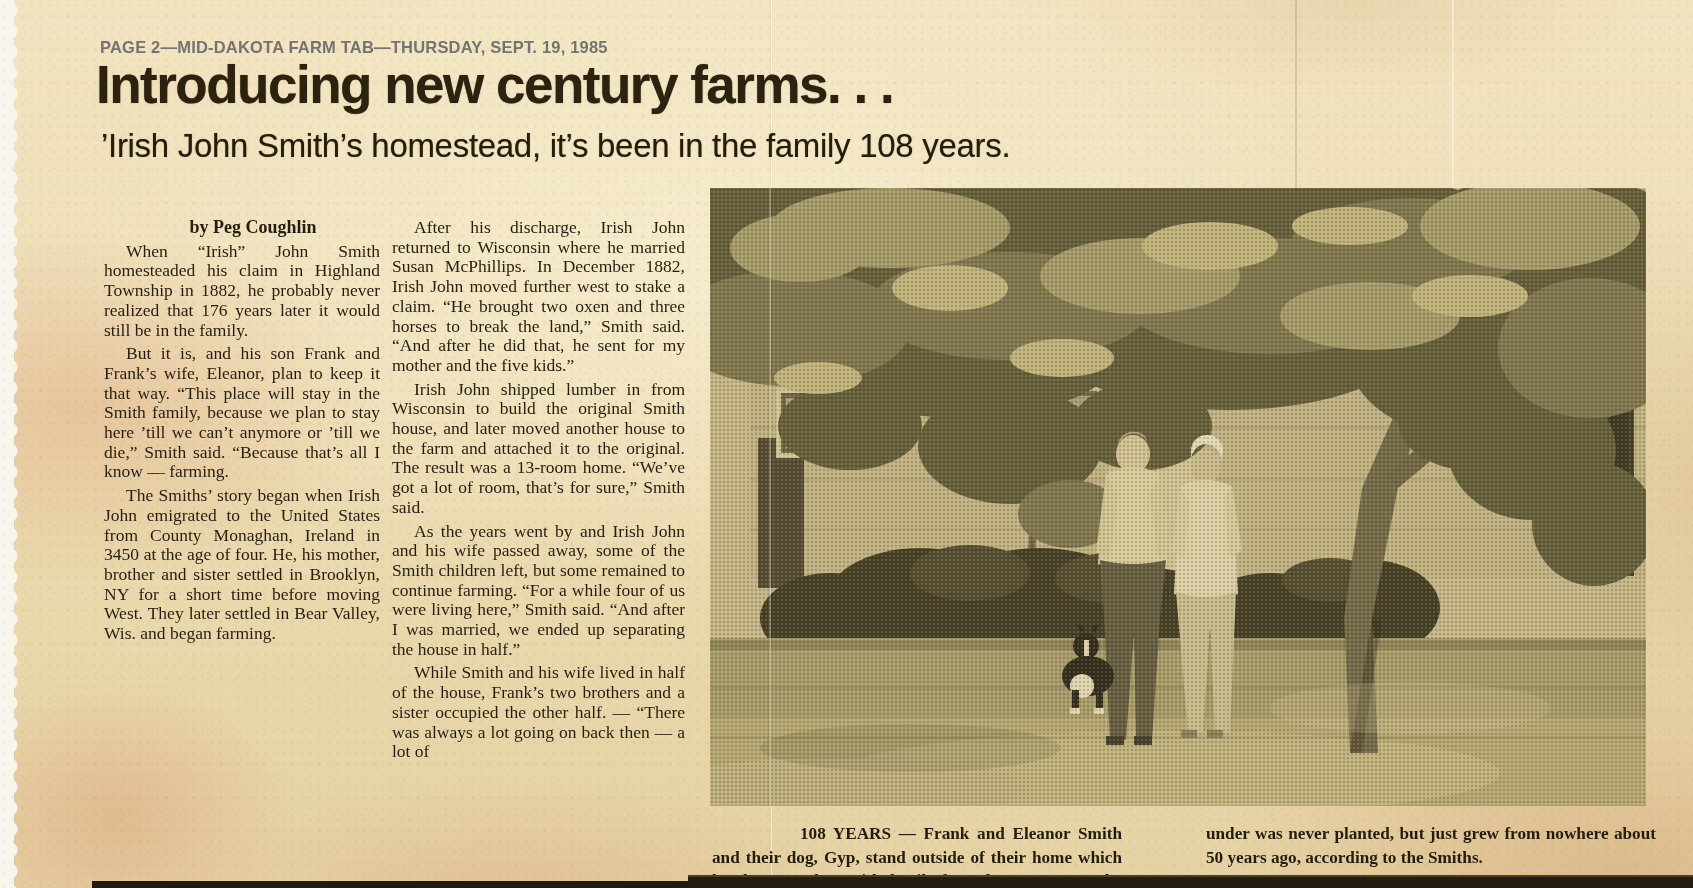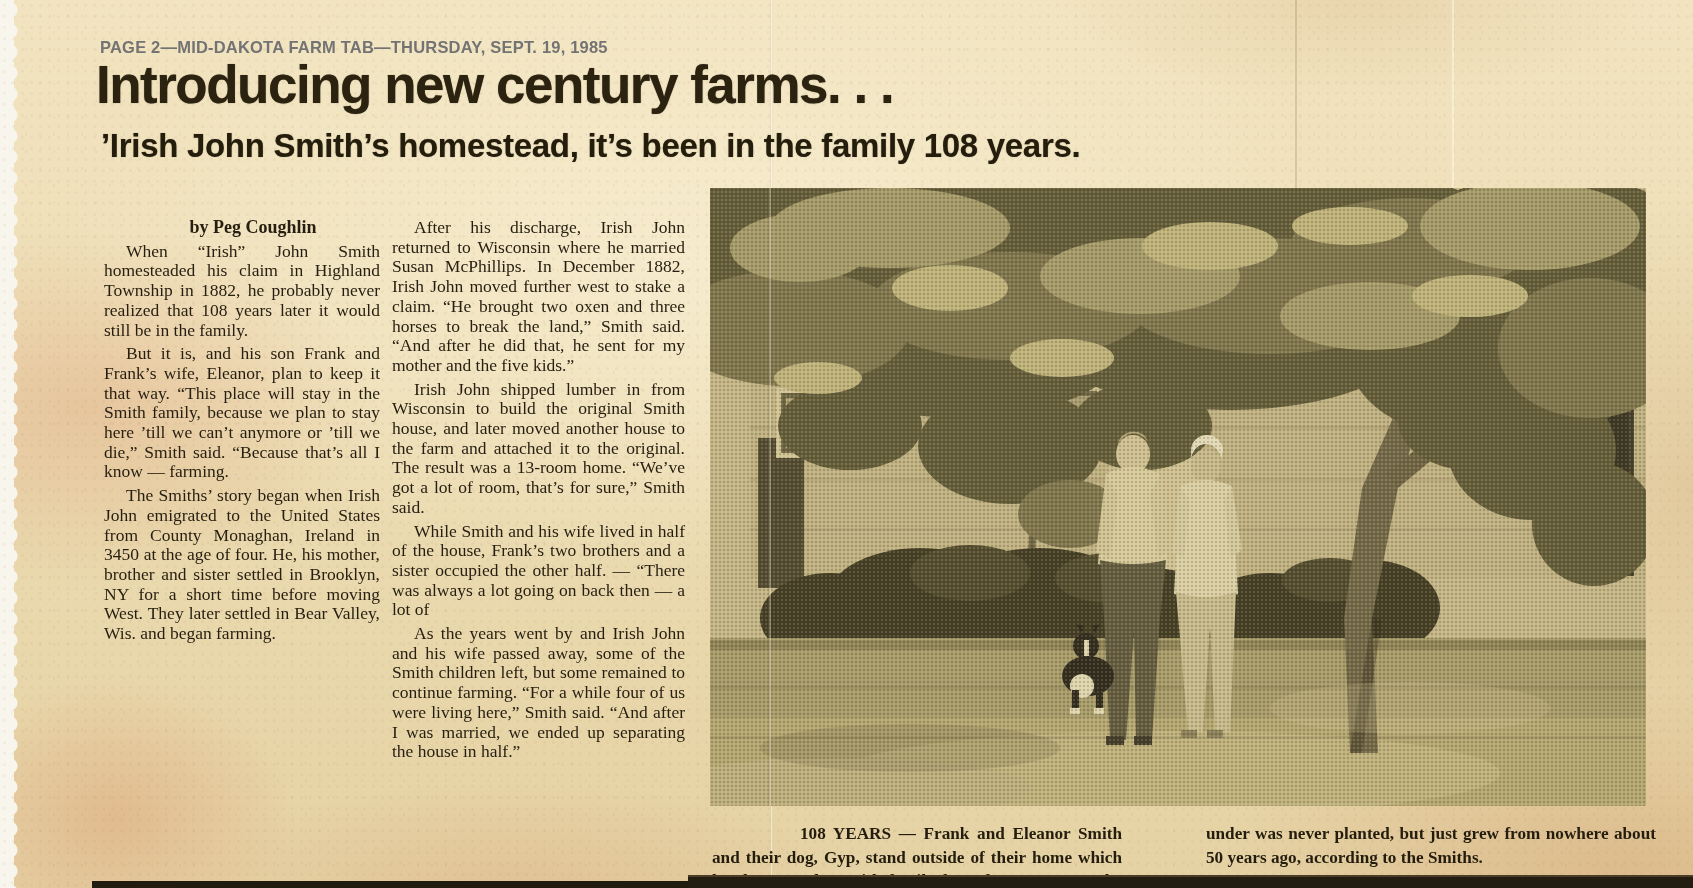--- a/index.html
+++ b/index.html
@@ -50,21 +50,21 @@
     font-size:16.5px;letter-spacing:.2px;color:#737373;text-align:right;
   }
   .headline{
     position:absolute;left:96px;top:58px;width:1400px;
     font-family:"Liberation Sans", sans-serif;font-weight:bold;
     font-size:53px;line-height:1;letter-spacing:-1.5px;color:#2b2310;
     text-shadow:0 0 1px rgba(43,35,16,.55);
   }
   .subheadline{
     position:absolute;left:101px;top:127px;width:1400px;
-    font-family:"Liberation Sans", sans-serif;font-weight:bold;
+    font-family:"Liberation Sans", sans-serif;font-weight:normal;
     font-size:33px;letter-spacing:-.3px;color:#241d0c;
     text-shadow:0 0 1px rgba(36,29,12,.5);
   }
   
   .col{
     position:absolute;color:#261e10;font-size:17.5px;line-height:19.7px;
     text-align:justify;
   }
   .col p{margin:4px;text-indent:22px;}
   .col1{left:100px;top:214px;width:284px;height:614px;overflow:hidden;}
@@ -106,30 +106,30 @@
 <div class="crease v1"></div>
 <div class="crease v2"></div>
 <div class="crease v3"></div>
 
 <div class="kicker">PAGE 2—MID-DAKOTA FARM TAB—THURSDAY, SEPT. 19, 1985</div>
 <div class="headline">Introducing new century farms. . .</div>
 <div class="subheadline">’Irish John Smith’s homestead, it’s been in the family 108 years.</div>
 
 <div class="col col1">
   <p class="byline">by Peg Coughlin</p>
-  <p>When “Irish” John Smith homesteaded his claim in Highland Township in 1882, he probably never realized that 108 years later it would still be in the family.</p>
+  <p>When “Irish” John Smith homesteaded his claim in Highland Township in 1882, he probably never realized that 176 years later it would still be in the family.</p>
   <p>But it is, and his son Frank and Frank’s wife, Eleanor, plan to keep it that way. “This place will stay in the Smith family, because we plan to stay here ’till we can’t anymore or ’till we die,” Smith said. “Because that’s all I know — farming.</p>
   <p>The Smiths’ story began when Irish John emigrated to the United States from County Monaghan, Ireland in 3450 at the age of four. He, his mother, brother and sister settled in Brooklyn, NY for a short time before moving West. They later settled in Bear Valley, Wis. and began farming.</p>
 </div>
 
 <div class="col col2">
   <p>After his discharge, Irish John returned to Wisconsin where he married Susan McPhillips. In December 1882, Irish John moved further west to stake a claim. “He brought two oxen and three horses to break the land,” Smith said. “And after he did that, he sent for my mother and the five kids.”</p>
   <p>Irish John shipped lumber in from Wisconsin to build the original Smith house, and later moved another house to the farm and attached it to the original. The result was a 13-room home. “We’ve got a lot of room, that’s for sure,” Smith said.</p>
+  <p>As the years went by and Irish John and his wife passed away, some of the Smith children left, but some remained to continue farming. “For a while four of us were living here,” Smith said. “And after I was married, we ended up separating the house in half.”</p>
   <p>While Smith and his wife lived in half of the house, Frank’s two brothers and a sister occupied the other half. — “There was always a lot going on back then — a lot of</p>
-  <p>As the years went by and Irish John and his wife passed away, some of the Smith children left, but some remained to continue farming. “For a while four of us were living here,” Smith said. “And after I was married, we ended up separating the house in half.”</p>
 </div>
 
 <div class="photo" title="Halftone photograph: Frank and Eleanor Smith with their dog Gyp standing on the lawn in front of their farmhouse beneath a large tree">
   <svg viewBox="0 0 936 618" preserveAspectRatio="none">
 
     <rect x="0" y="0" width="936" height="618" fill="#cbbd90"></rect>
 
     <rect x="40" y="150" width="896" height="240" fill="#c6b789"></rect>
     <rect x="40" y="150" width="896" height="42" fill="#cfc194"></rect>
     <rect x="40" y="238" width="896" height="3" fill="rgba(90,80,50,.14)"></rect>

